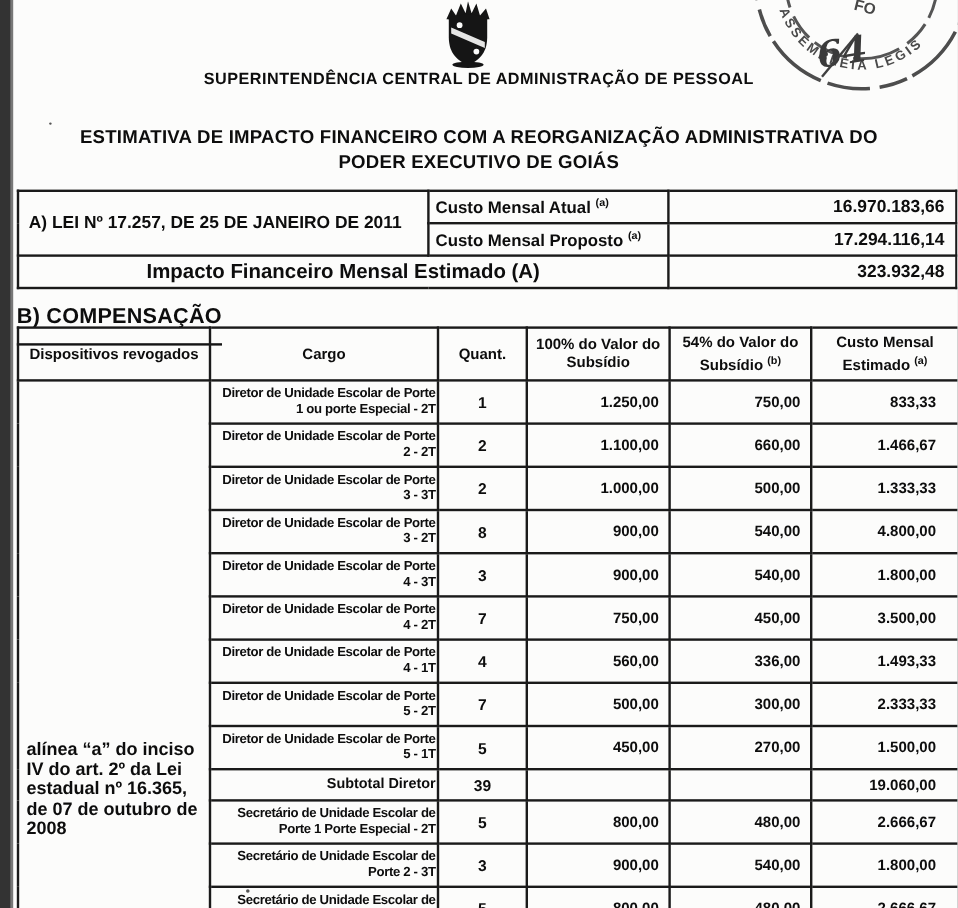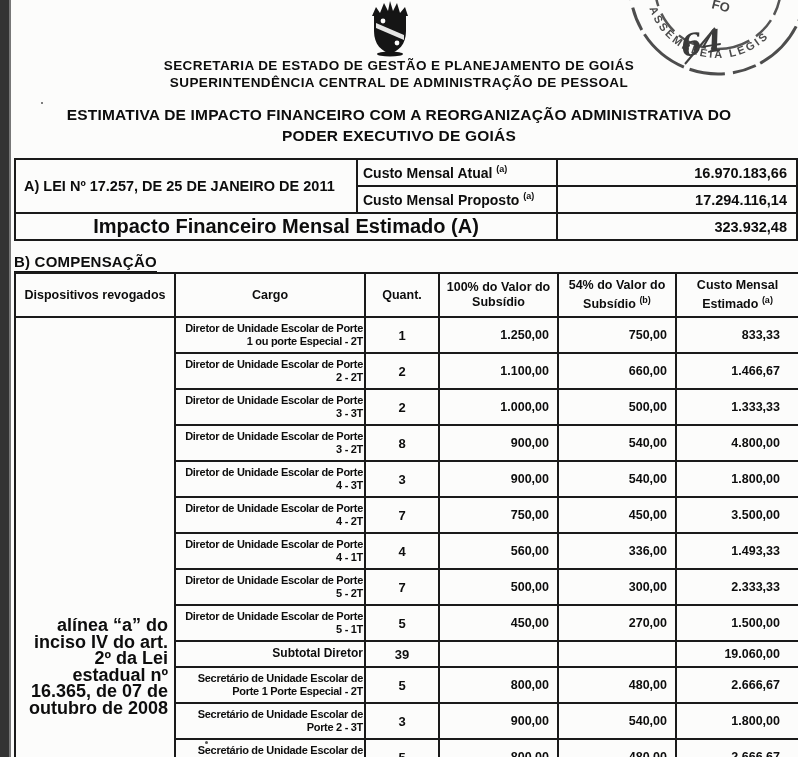--- a/index.html
+++ b/index.html
@@ -20,39 +20,39 @@
        font-size:15.5px;line-height:21px;letter-spacing:.2px;}
 
   table{border-collapse:collapse;table-layout:fixed;}
   td,th{border:2px solid #1a1a1a;overflow:hidden;}
 
   .table-a{position:absolute;top:158px;left:14px;width:751px;}
   .table-a td{height:23px;}
   .a-label{width:331px;font-size:14.5px;padding-left:8px;text-align:left;}
   .a-metric{width:192px;font-size:14px;padding-left:5px;text-align:left;}
   .a-value{width:228px;font-size:14.5px;text-align:right;padding-right:9px;}
-  .a-impact{text-align:center;font-size:20px;}
+  .a-impact{text-align:center;font-size:17px;}
   sup{font-size:9px;font-weight:700;}
 
-  .section-b-heading{position:absolute;top:253px;left:14px;font-size:15px;
-       letter-spacing:.2px;border-bottom:2px solid #141414;padding-bottom:1px;}
+  .section-b-heading{position:absolute;top:253px;left:14px;font-size:18px;
+       letter-spacing:.2px;border-bottom:2px solid #141414;padding-bottom:12px;}
 
   .table-b{position:absolute;top:272px;left:14px;width:748px;}
   .table-b th{font-size:12.5px;line-height:15px;text-align:center;height:42px;padding:0 2px;}
   .col-disp{width:154px;margin-left:28px;}
   .col-cargo{width:184px;}
   .col-quant{width:68px;}
   .col-100{width:113px;}
   .col-60{width:112px;}
   .col-custo{width:117px;}
   .table-b td{height:32px;}
   .table-b tr.subtotal td{height:22px;margin-top:14px;}
   .cell-disp{vertical-align:top;}
-  .cell-disp .disp-text{margin-top:298px;font-size:18px;line-height:16.5px;
-       text-align:right;padding:0 5px;}
+  .cell-disp .disp-text{margin-top:298px;font-size:15px;line-height:16.5px;
+       text-align:left;padding:0 5px;}
   .cell-cargo{font-size:11px;line-height:13.5px;letter-spacing:-.3px;
        text-align:right;padding:1px 1px 1px 4px;vertical-align:middle;}
   .subtotal .cell-cargo{font-size:12px;letter-spacing:0;}
   .cell-quant{font-size:13px;text-align:center;}
   .cell-money{font-size:12.5px;text-align:right;padding-right:8px;}
   .cell-custo{font-size:12.5px;text-align:right;padding-right:18px;}
 
   .speck{position:absolute;background:#555;border-radius:50%;}
 </style>
 </head>
@@ -80,21 +80,20 @@
     </defs>
     <text font-size="11" font-weight="bold" fill="#4a4a4a" letter-spacing="2.5" font-family="Liberation Sans, sans-serif">
       <textPath href="#arcPath" startOffset="10%">ASSEMBLEIA LEGIS</textPath>
     </text>
     <text x="88" y="8" font-size="13" font-weight="bold" fill="#474747" transform="rotate(14 88 8)" font-family="Liberation Sans, sans-serif">FO</text>
     <text x="58" y="55" font-size="30" font-style="italic" fill="#3a3a3a" font-family="DejaVu Serif, serif" transform="rotate(-9 70 45)">64</text>
     <path d="M92,28 L62,64" stroke="#3f3f3f" stroke-width="2" fill="none"></path>
   </svg>
 
   <div class="org">
-    <div>SECRETARIA DE ESTADO DE GESTÃO E PLANEJAMENTO DE GOIÁS</div>
     <div>SUPERINTENDÊNCIA CENTRAL DE ADMINISTRAÇÃO DE PESSOAL</div>
   </div>
 
   <div class="title">ESTIMATIVA DE IMPACTO FINANCEIRO COM A REORGANIZAÇÃO ADMINISTRATIVA DO PODER EXECUTIVO DE GOIÁS</div>
 
   <table class="table-a">
     <tbody>
         <tr>
       <td class="a-label" rowspan="2">A) LEI Nº 17.257, DE 25 DE JANEIRO DE 2011</td>
       <td class="a-metric">

